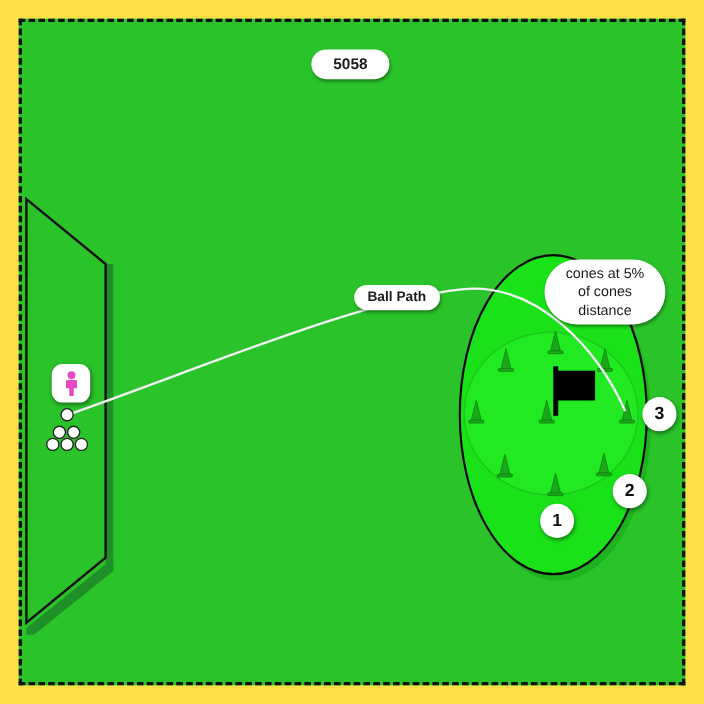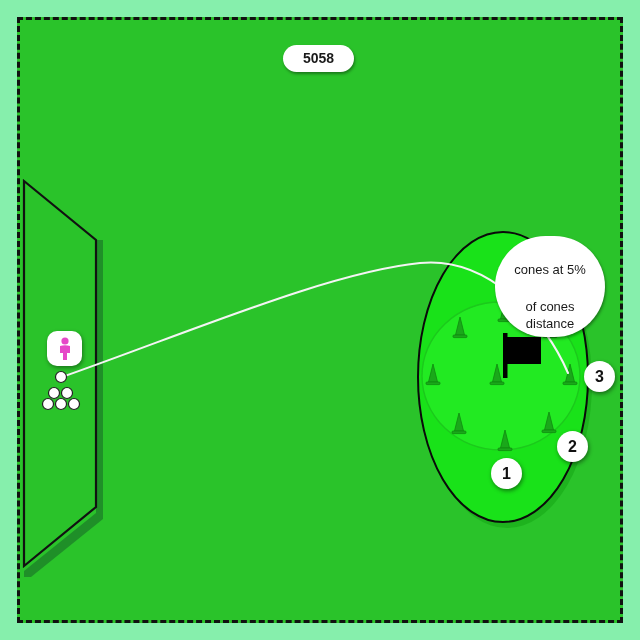--- a/index.html
+++ b/index.html
@@ -5,21 +5,21 @@
 <style>
   html, body {
     margin: 0;
     padding: 0;
     background: #ffffff;
   }
   #stage {
     position: relative;
     width: 640px;
     height: 640px;
-    background: #86efac;
+    background: #fde047;
     overflow: hidden;
     font-family: "Liberation Sans", sans-serif;
   }
   
   #field {
     position: absolute;
     left: 17px;
     top: 17px;
     width: 606px;
     height: 606px;
@@ -66,21 +66,21 @@
   #cones-pill {
     left: 495px;
     top: 236px;
     font-size: 13px;
     font-weight: normal;
     padding: 5px 12px;
     white-space: normal;
     width: 110px;
     line-height: 1.25;
   }
-  .pill-line { display: block; margin-top: 21px; }
+  .pill-line { display: block; }
   
   .badge {
     position: absolute;
     width: 31px;
     height: 31px;
     border-radius: 50%;
     background: #ffffff;
     color: #111111;
     font-size: 16px;
     font-weight: bold;
@@ -198,20 +198,21 @@
 
   <div id="player-icon">
     <svg width="20" height="24" viewBox="0 0 20 24">
       <circle cx="10" cy="4" r="3.6" fill="#e648c8"></circle>
       <path d="M 5 9 Q 10 7.5 15 9 L 15 16 L 12 16 L 12 23 L 8 23 L 8 16 L 5 16 Z" fill="#e648c8"></path>
     </svg>
   </div>
 
   <div class="pill" id="title-pill">5058</div>
 
+  <div class="pill" id="ballpath-pill">Ball Path</div>
 
   <div class="pill" id="cones-pill">
     <span class="pill-line">cones at 5%</span>
     <span class="pill-line">of cones distance</span>
   </div>
 
   <div class="badge" id="badge-1">1</div>
   <div class="badge" id="badge-2">2</div>
   <div class="badge" id="badge-3">3</div>
 

